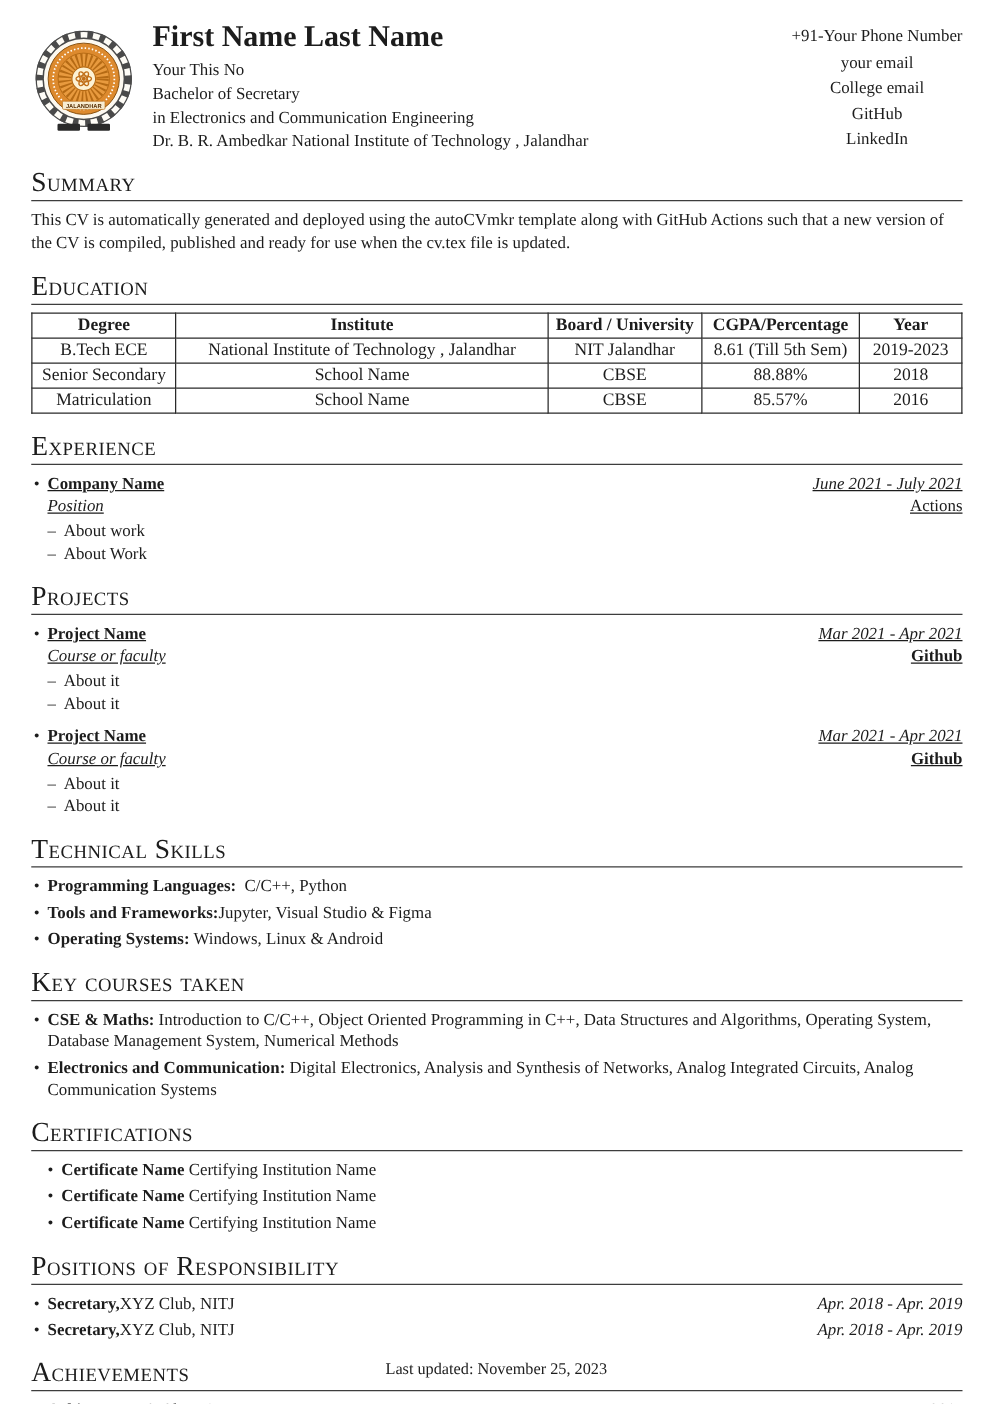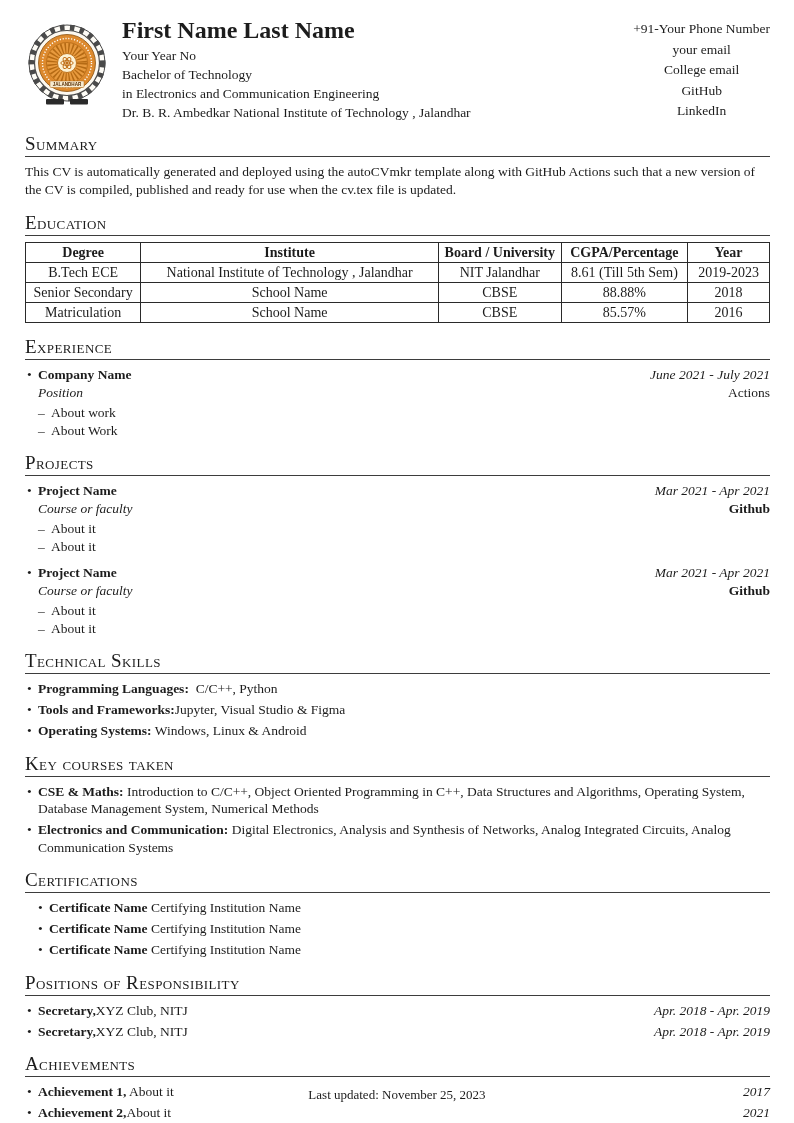--- a/index.html
+++ b/index.html
@@ -14,38 +14,38 @@
   .header{display:flex;align-items:flex-start;}
   .logo{width:84px;flex:0 0 84px;margin-top:2px;}
   .header-left{margin-left:13px;}
   .person-name{font-size:24px;font-weight:bold;line-height:26px;margin-bottom:3px;}
   .hl{line-height:19px;}
   .header-right{margin-left:auto;text-align:center;line-height:20.5px;padding-top:2px;}
 
   
   .section{margin-top:13px;}
   .sec-title{
-    font-variant:small-caps;font-size:19px;letter-spacing:.4px;
+    font-variant:small-caps;font-size:22px;letter-spacing:.4px;
     padding-bottom:1px;border-bottom:1.7px solid #3d3d3d;margin-bottom:6px;
   }
   .summary-text{margin:4px 0 0 0;line-height:18px;}
 
   
   table.edu{width:100%;border-collapse:collapse;margin-top:2px;}
   table.edu th,table.edu td{
     border:1px solid #2a2a2a;text-align:center;padding:1px 4px;line-height:17px;font-size:14px;
   }
   table.edu th{font-weight:bold;}
   .col-degree{width:15.5%;} .col-inst{width:40%;} .col-board{width:16.5%;}
   .col-cgpa{width:17%;} .col-year{width:11%;}
 
   
   .entry{margin-top:3px;}
   .entry + .entry{margin-top:9px;}
-  .erow{display:flex;justify-content:space-between;align-items:center;line-height:18px;}
+  .erow{display:flex;justify-content:space-between;align-items:center;line-height:18px;text-decoration:underline;}
   .bullet{position:relative;padding-left:13px;font-weight:bold;}
   .bullet::before{content:"\2022";position:absolute;left:2px;font-weight:normal;}
   .sub-left{padding-left:13px;font-style:italic;}
   .r-ital{font-style:italic;}
   .r-bold{font-weight:bold;}
   .points{margin-top:2px;}
   .point{padding-left:26px;position:relative;line-height:17.5px;}
   .point::before{content:"\2013";position:absolute;left:13px;}
 
   
@@ -84,22 +84,22 @@
         </g>
         <rect x="25" y="62" width="34" height="6.5" rx="1" fill="#f7ecd2" stroke="#b56a14" stroke-width="0.5"></rect>
         <text x="42" y="67.3" font-size="4.6" text-anchor="middle" fill="#5a3005" font-family="Liberation Sans, sans-serif" font-weight="bold">JALANDHAR</text>
         <rect x="21" y="80" width="18" height="5.5" rx="1" fill="#2a2a2a"></rect>
         <rect x="45" y="80" width="18" height="5.5" rx="1" fill="#2a2a2a"></rect>
       </svg>
     </div>
 
     <div class="header-left">
       <div class="person-name">First Name Last Name</div>
-      <div class="hl">Your Year No</div>
-      <div class="hl">Bachelor of Technology</div>
+      <div class="hl">Your This No</div>
+      <div class="hl">Bachelor of Secretary</div>
       <div class="hl">in Electronics and Communication Engineering</div>
       <div class="hl">Dr. B. R. Ambedkar National Institute of Technology , Jalandhar</div>
     </div>
 
     <div class="header-right">
       <div>+91-Your Phone Number</div>
       <div>your email</div>
       <div>College email</div>
       <div>GitHub</div>
       <div>LinkedIn</div>

